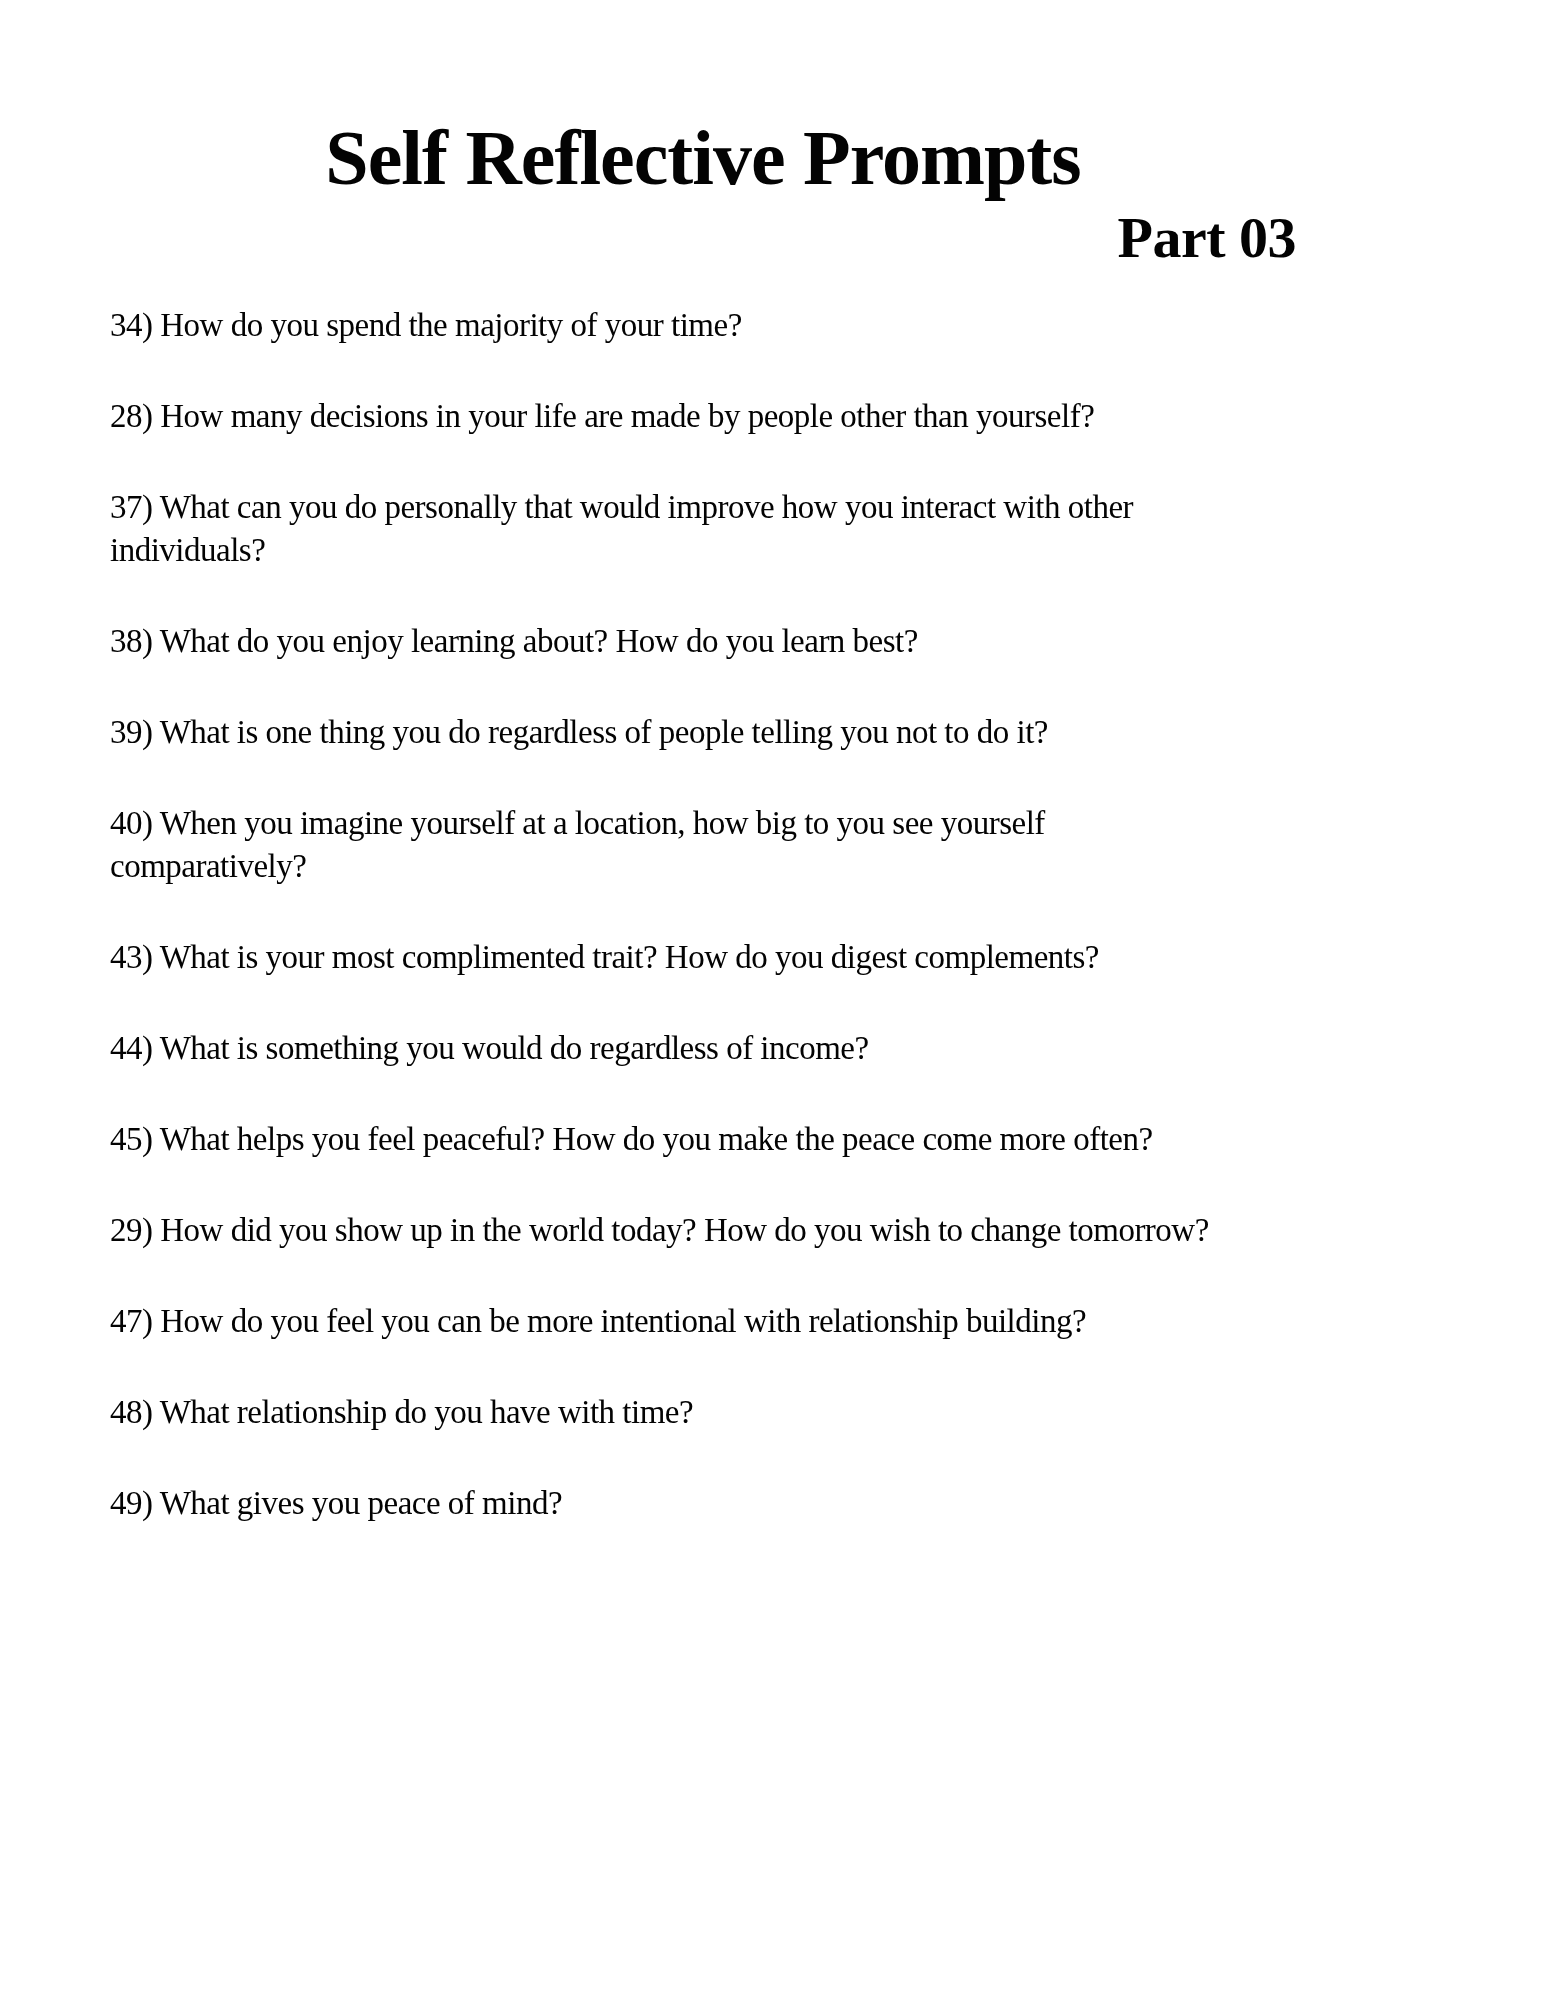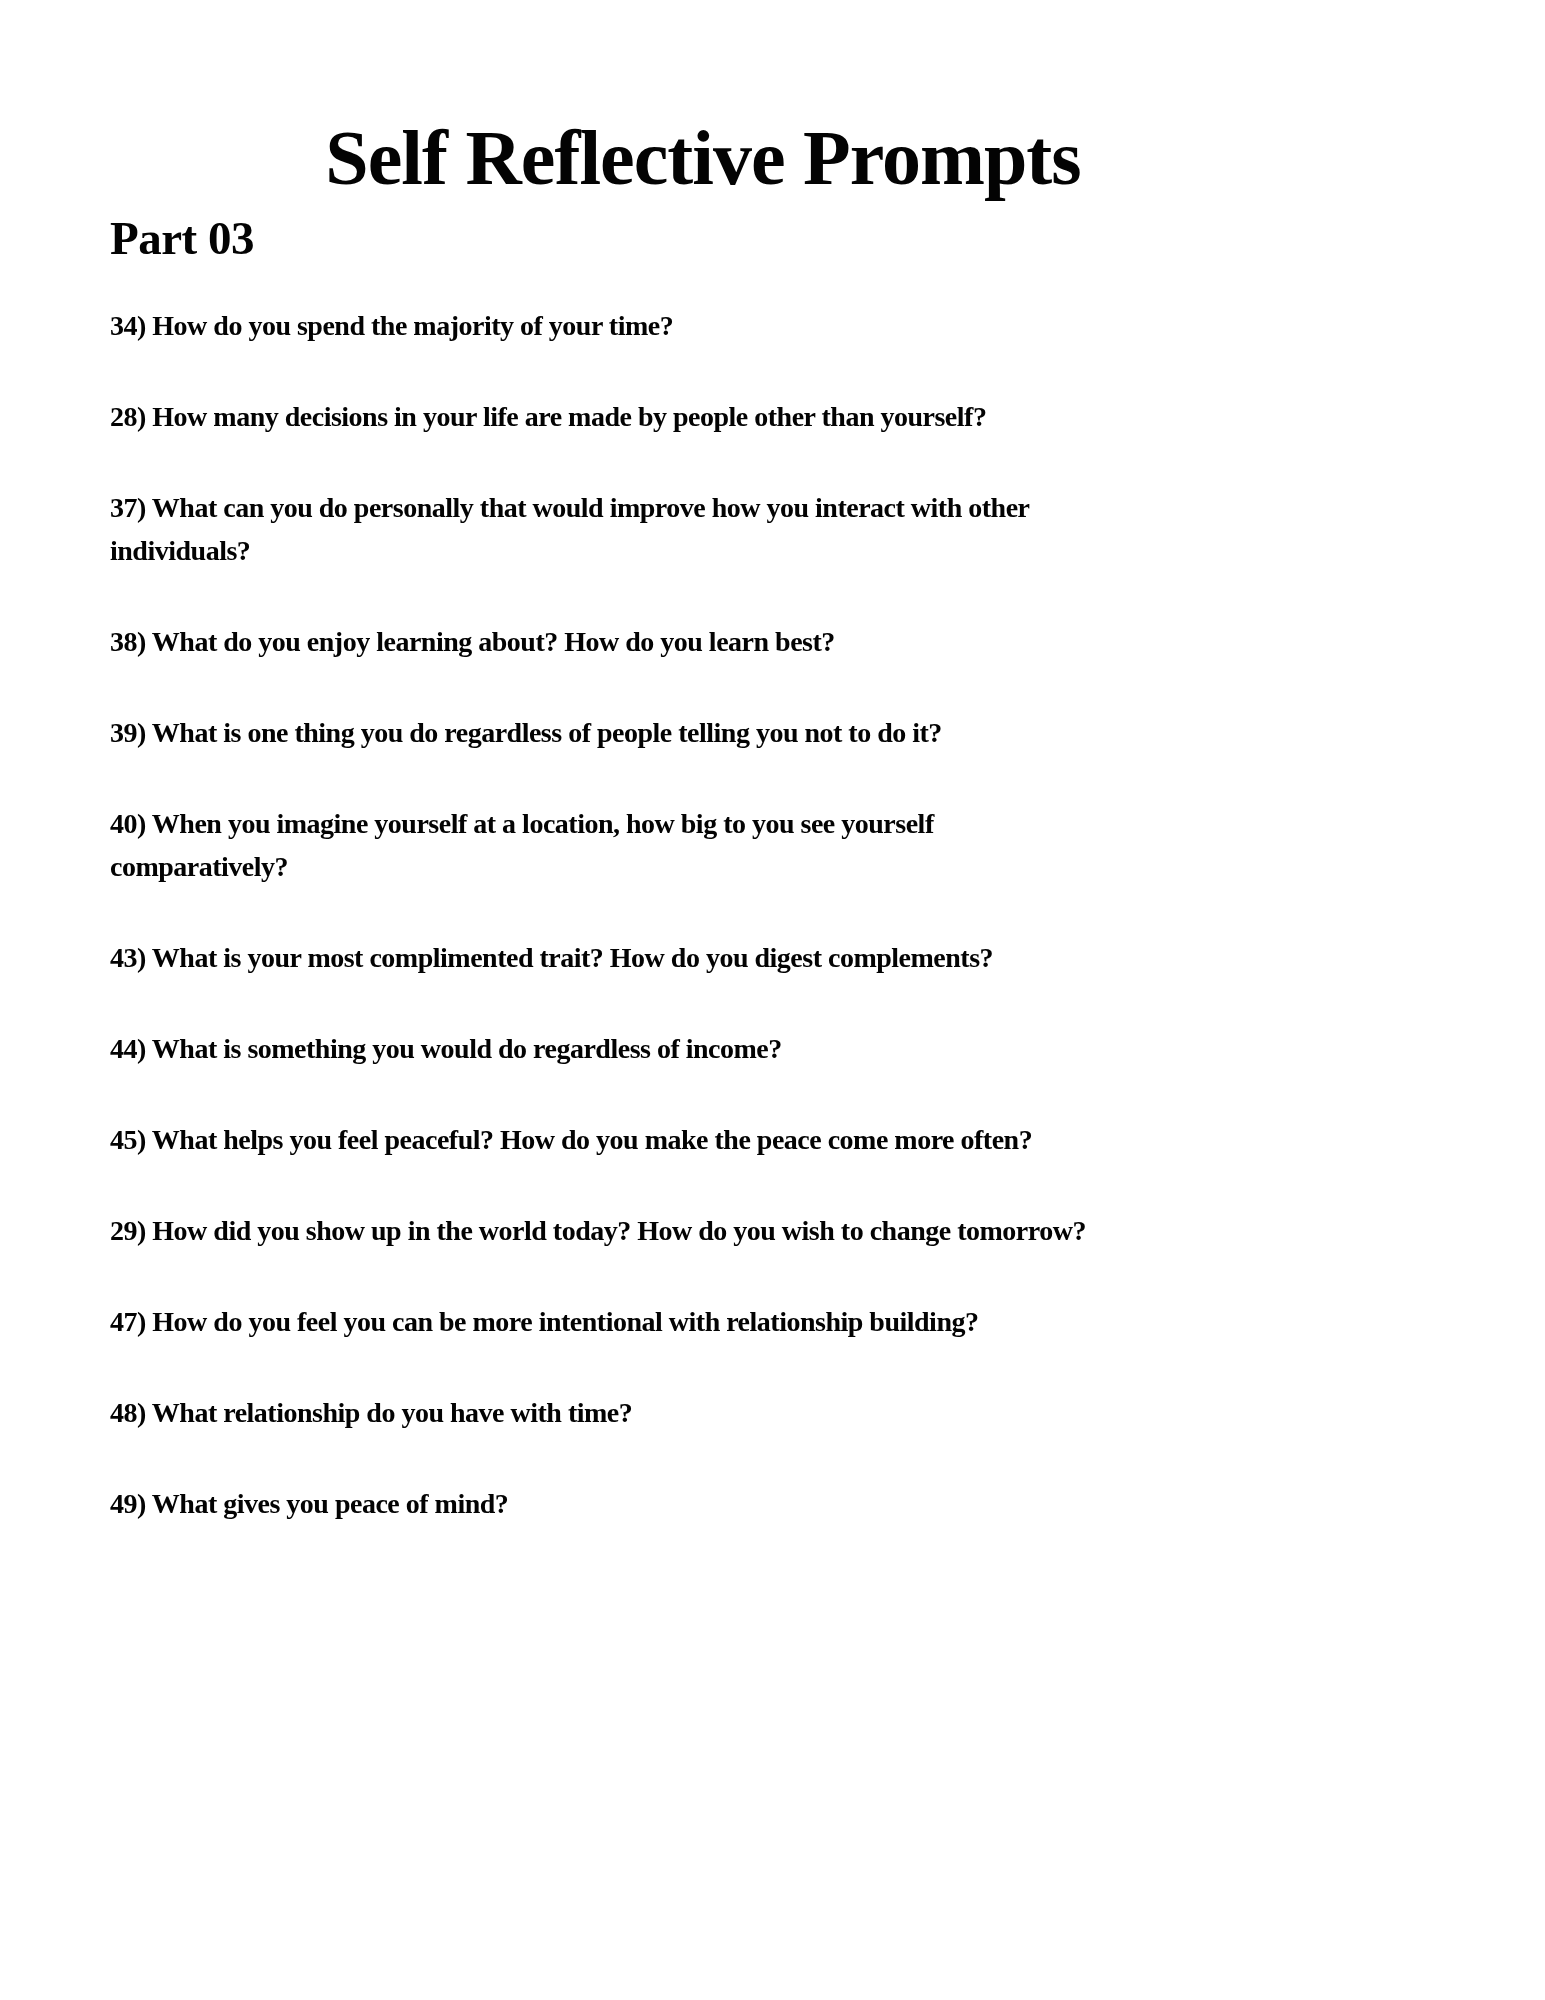--- a/index.html
+++ b/index.html
@@ -26,34 +26,34 @@
     margin: 0;
     text-align: center;
     font-size: 78px;
     line-height: 92px;
     font-weight: 700;
     letter-spacing: -1px;
     white-space: nowrap;
   }
   .doc-subtitle {
     margin: 0;
-    text-align: left;
-    font-size: 47px;
+    text-align: right;
+    font-size: 58px;
     line-height: 68px;
     font-weight: 700;
     letter-spacing: -0.5px;
   }
   .questions {
     margin-top: 32px;
   }
   .question {
     margin: 0 0 48px 0;
-    font-size: 28px;
+    font-size: 33px;
     line-height: 43px;
-    font-weight: 700;
+    font-weight: 400;
     letter-spacing: -0.5px;
     white-space: pre-line; 
     max-width: 1345px;
   }
 </style>
 </head>
 <body>
 
 <div class="page">
   <h1 class="doc-title">Self Reflective Prompts</h1>

